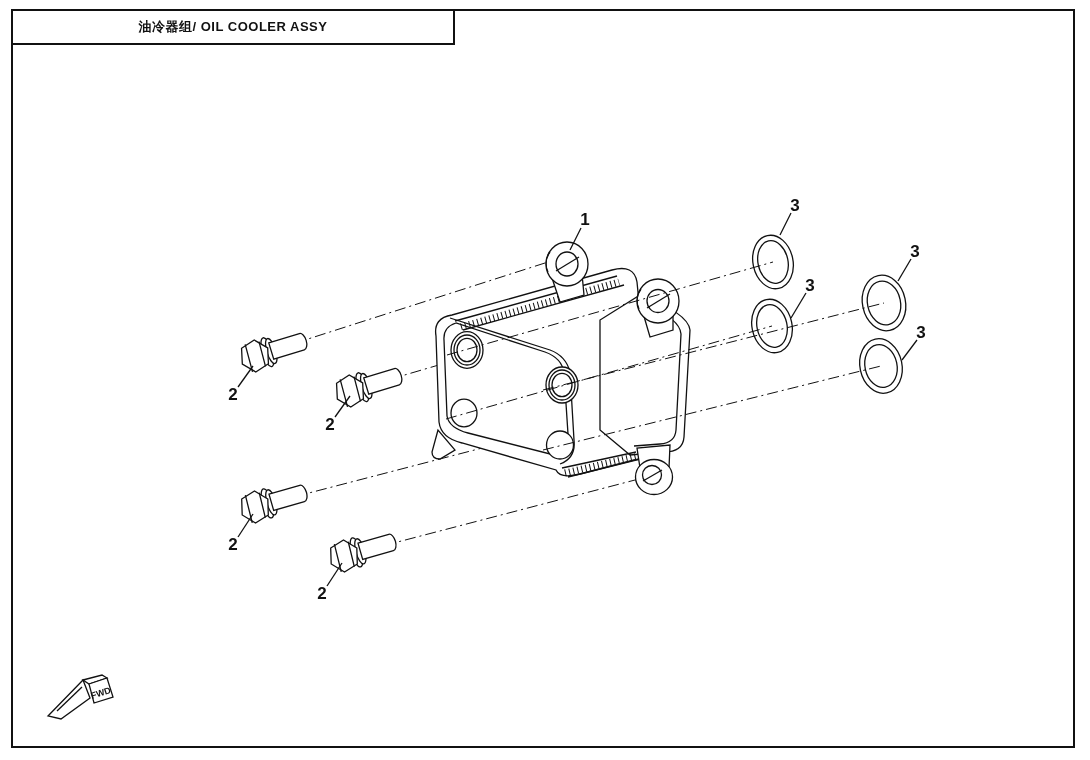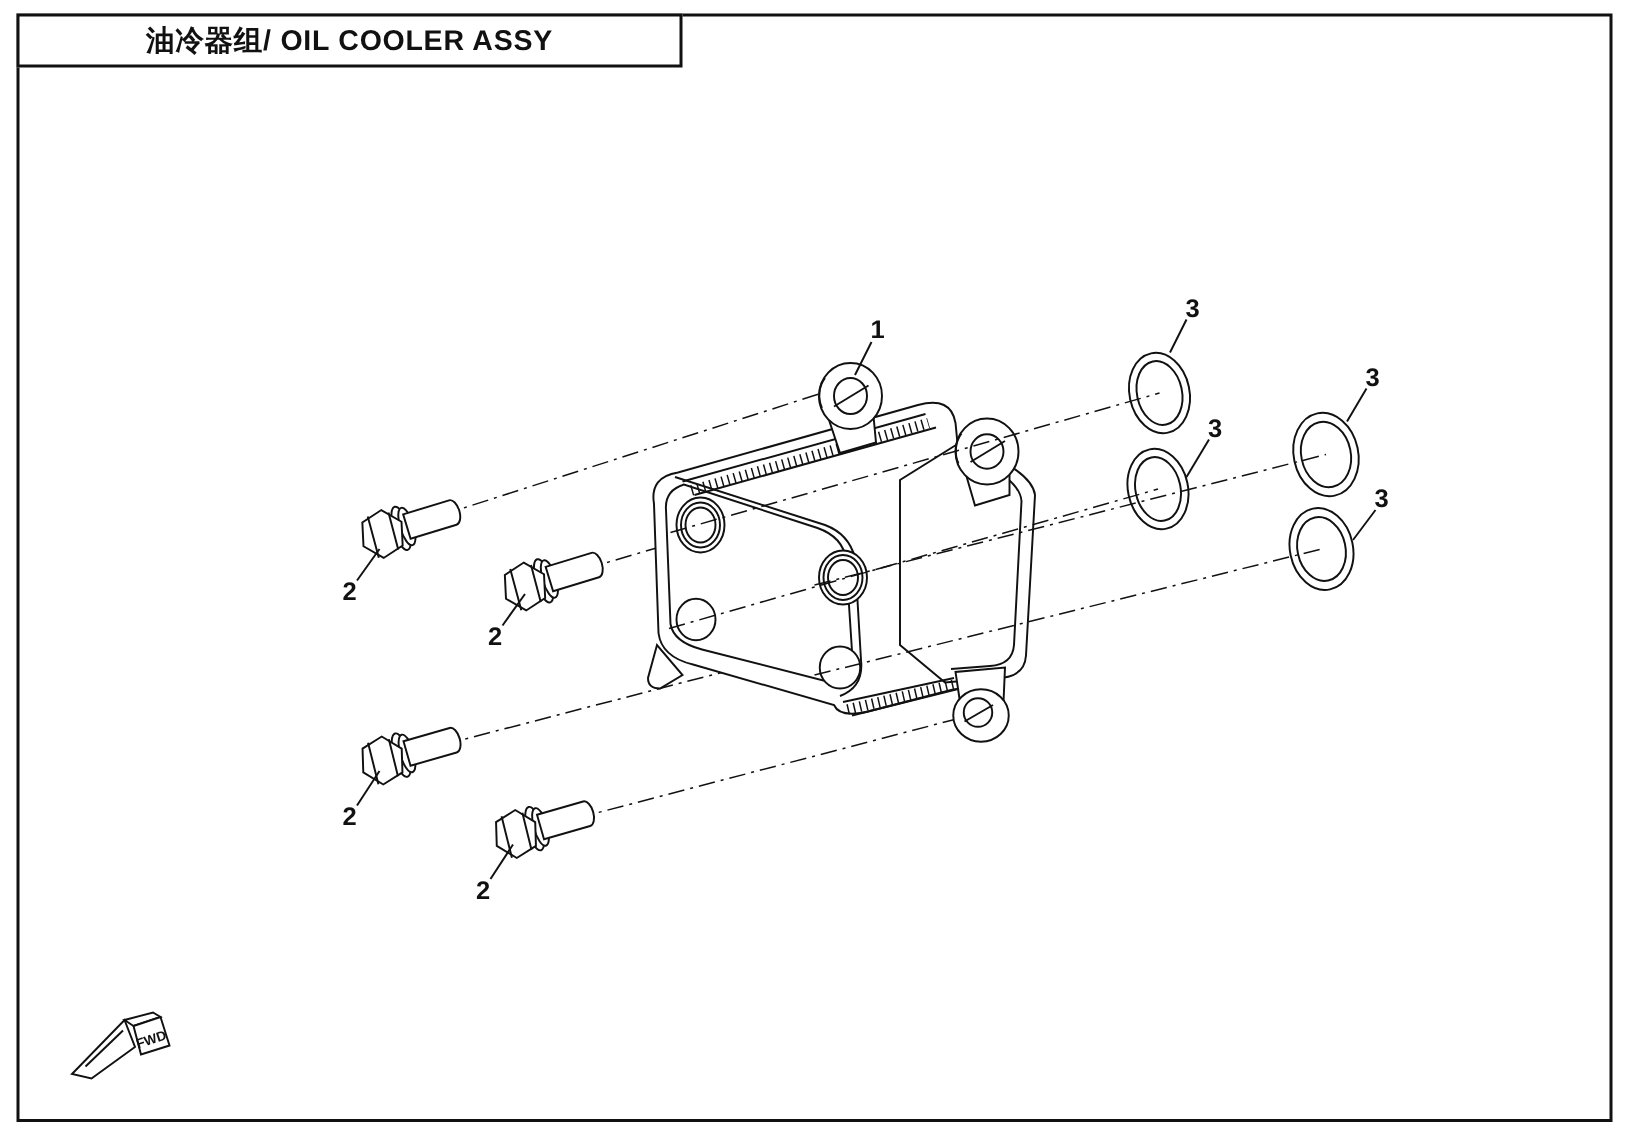--- a/index.html
+++ b/index.html
@@ -18,21 +18,21 @@
   }
   .titlebox{
     position:absolute;
     left:11px;top:9px;width:444px;height:36px;
     border:2px solid #111;
     box-sizing:border-box;
     background:#fff;
     display:flex;align-items:center;justify-content:center;
   }
   .titlebox span{
-    font-size:19px;
+    font-size:13px;
     font-weight:bold;
     color:#111;
     letter-spacing:0.5px;
     white-space:nowrap;
   }
   svg.diagram{position:absolute;left:0;top:0;}
   .ln{stroke:#111;stroke-width:1.3;fill:none;}
   .wh{stroke:#111;stroke-width:1.3;fill:#ffffff;}
   .axis{stroke:#111;stroke-width:1;fill:none;stroke-dasharray:11 4 2 4;}
   .hatch{stroke:#111;stroke-width:7;fill:none;stroke-dasharray:1 3.2;}

